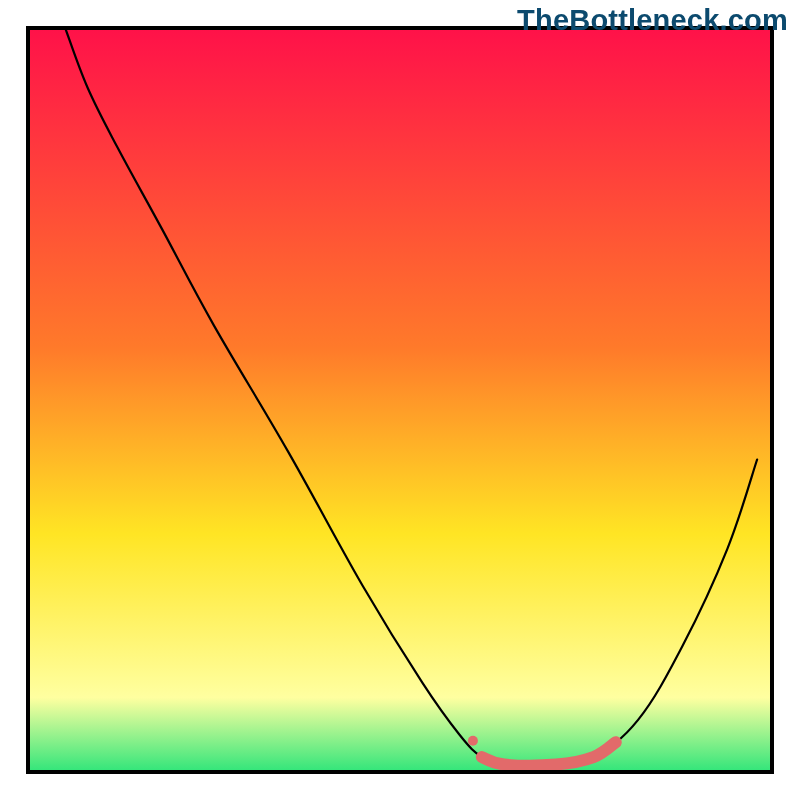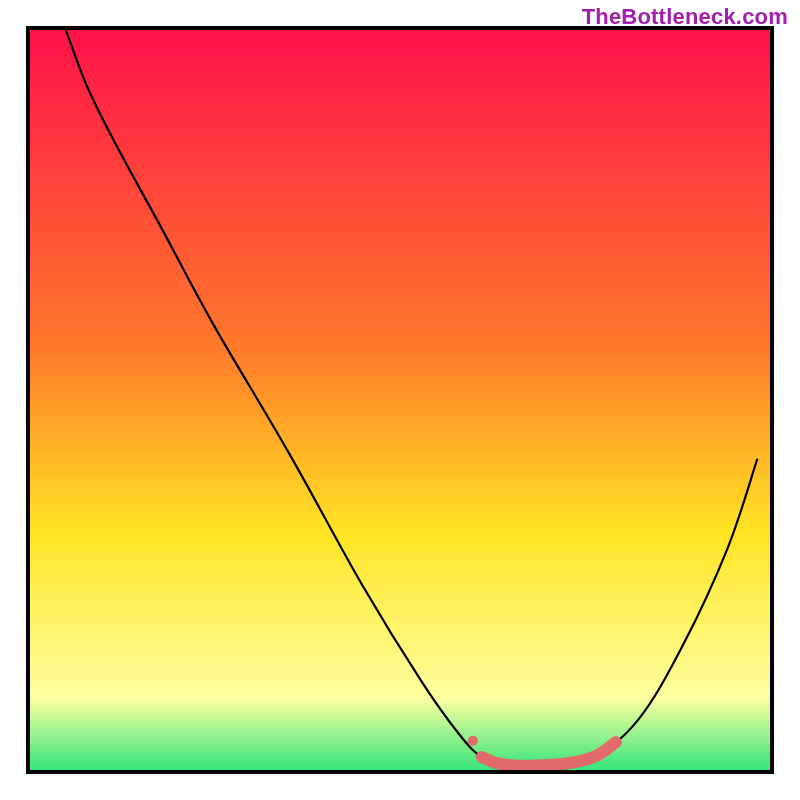--- a/index.html
+++ b/index.html
@@ -13,22 +13,22 @@
   }
   .container {
     position: relative;
     width: 800px;
     height: 800px;
   }
   .watermark {
     position: absolute;
     top: 4px;
     right: 12px;
-    color: #a21caf;
-    font-size: 22px;
+    color: #0c4a6e;
+    font-size: 29px;
     font-weight: 600;
     letter-spacing: 0.2px;
     z-index: 10;
   }
   svg.chart {
     position: absolute;
     top: 0;
     left: 0;
     width: 800px;
     height: 800px;

